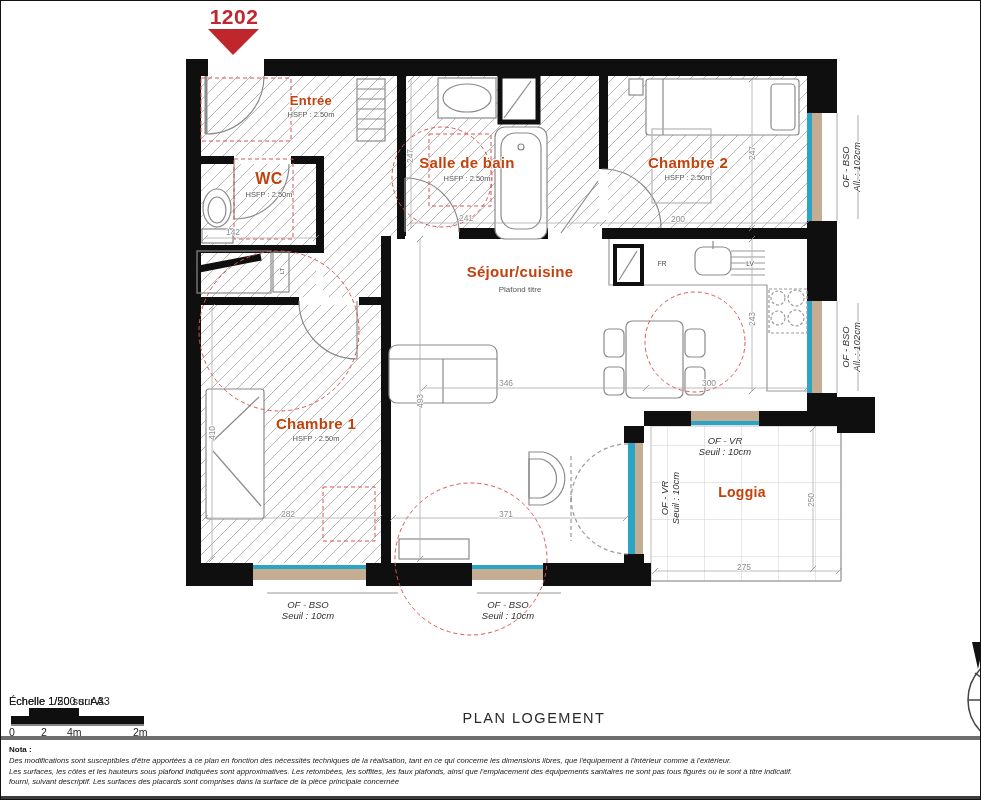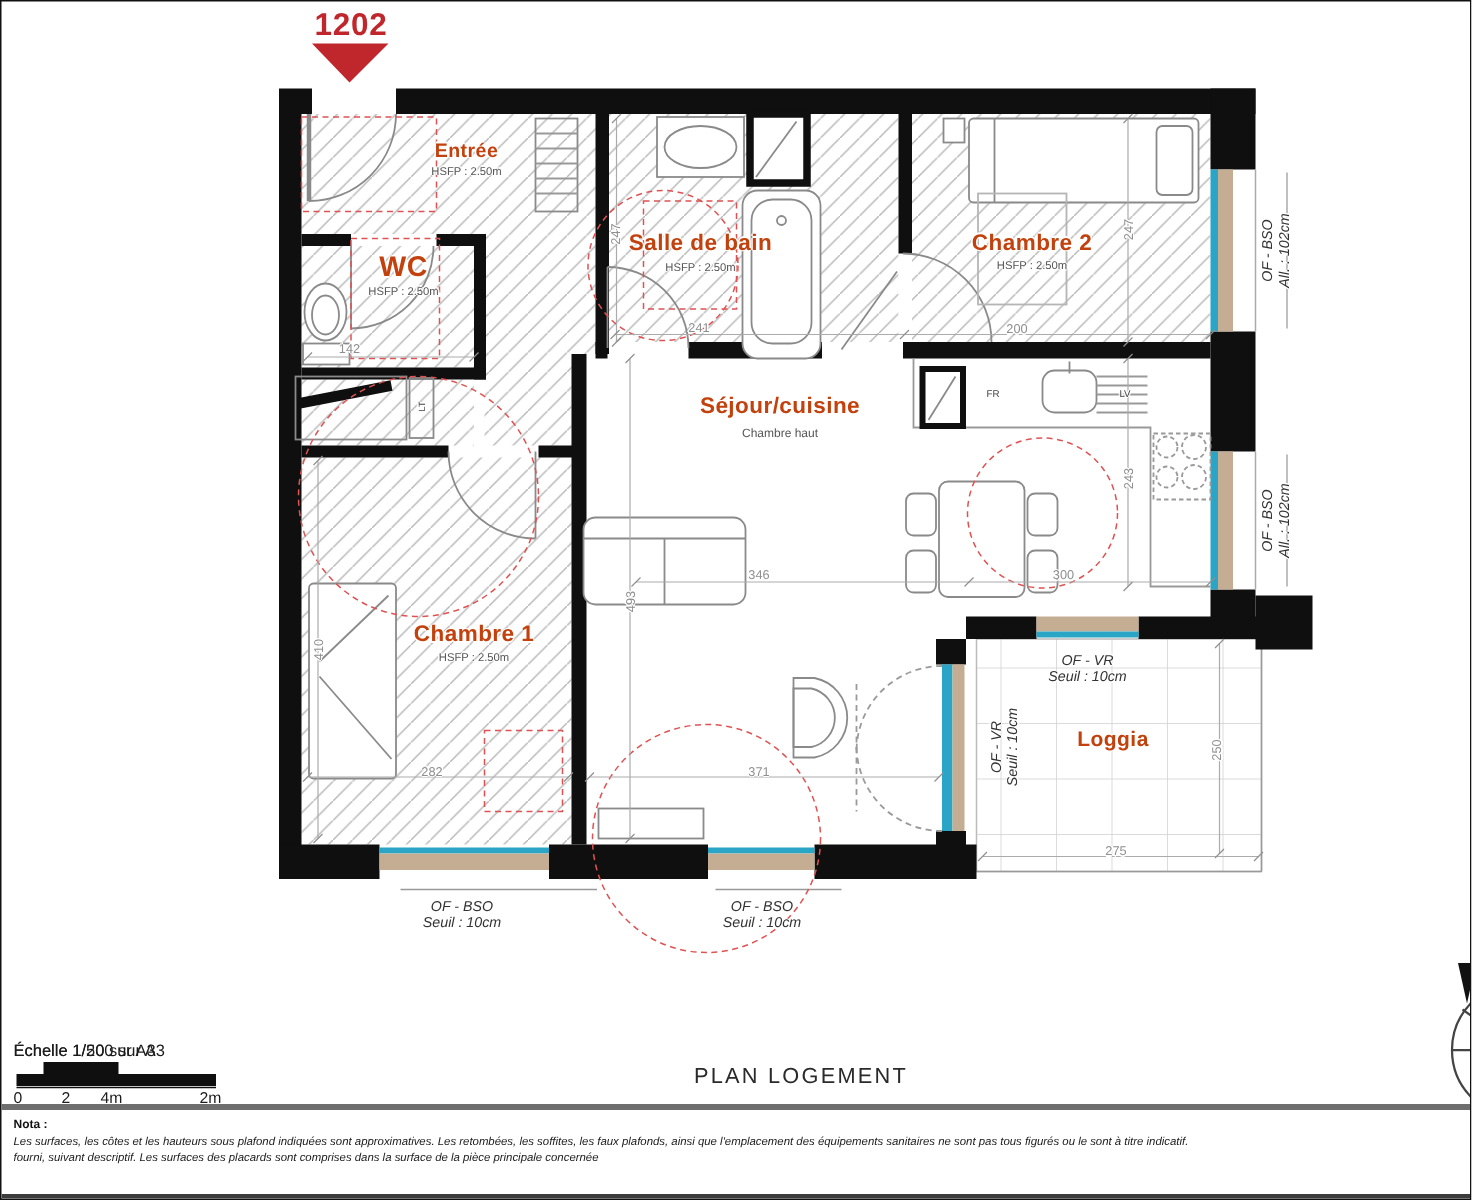--- a/index.html
+++ b/index.html
@@ -6,21 +6,21 @@
   .page{
     position:relative;width:981px;height:800px;background:#fff;overflow:hidden;
     font-family:"Liberation Sans",sans-serif;color:#222;
     border:1px solid #111;box-sizing:border-box;
   }
   .page svg{position:absolute;left:0;top:0;}
   .lb{position:absolute;transform:translate(-50%,-50%);white-space:nowrap;
       text-shadow:-1px 0 0 #fff,1px 0 0 #fff,0 -1px 0 #fff,0 1px 0 #fff;}
   .v{transform:translate(-50%,-50%) rotate(-90deg);}
   .room{font-weight:bold;font-size:15px;color:#c2410c;letter-spacing:.3px;}
-  .big{font-size:19px;}
+  .big{font-size:16px;}
   .sub{font-size:7.5px;color:#555;}
   .dim{font-size:8.5px;color:#8f8f8f;}
   .win{font-size:9.5px;font-style:italic;color:#333;line-height:11px;text-align:center;}
   .appl{font-size:6.5px;color:#444;}
   .unit{font-size:21px;font-weight:bold;color:#c0272d;letter-spacing:.5px;text-shadow:none;}
   .scaletxt{position:absolute;font-size:11px;color:#1c1c1c;}
   .tick{position:absolute;font-size:10.5px;color:#1c1c1c;}
   .title{position:absolute;transform:translateX(-50%);font-size:14.5px;letter-spacing:1.5px;color:#2a2a2a;}
   .divider{position:absolute;left:0;width:981px;background:#6e6e6e;}
   .nota{position:absolute;left:8px;top:744px;width:970px;}
@@ -255,21 +255,21 @@
   <div class="lb room big" style="left:268px;top:178px;">WC</div>
   <div class="lb sub" style="left:268px;top:193px;">HSFP : 2.50m</div>
 
   <div class="lb room" style="left:466px;top:161px;">Salle de bain</div>
   <div class="lb sub" style="left:466px;top:177px;">HSFP : 2.50m</div>
 
   <div class="lb room" style="left:687px;top:161px;">Chambre 2</div>
   <div class="lb sub" style="left:687px;top:176px;">HSFP : 2.50m</div>
 
   <div class="lb room" style="left:519px;top:270px;">Séjour/cuisine</div>
-  <div class="lb sub" style="left:519px;top:288px;font-size:8px;">Chambre haut</div>
+  <div class="lb sub" style="left:519px;top:288px;font-size:8px;">Plafond titre</div>
 
   <div class="lb room" style="left:315px;top:422px;">Chambre 1</div>
   <div class="lb sub" style="left:315px;top:437px;">HSFP : 2.50m</div>
 
   <div class="lb room" style="left:741px;top:491px;font-size:14px;">Loggia</div>
 
   <div class="lb appl" style="left:661px;top:262px;">FR</div>
   <div class="lb appl" style="left:749px;top:262px;">LV</div>
   <div class="lb appl v" style="left:281px;top:270px;font-size:6px;">LT</div>
 
@@ -319,18 +319,19 @@
   <div class="tick" style="left:40px;top:725px;">2</div>
   <div class="tick" style="left:66px;top:725px;">4m</div>
   <div class="tick" style="left:132px;top:725px;">2m</div>
 
   <div class="title" style="left:505px;top:709px;margin-left:28px;">PLAN LOGEMENT</div>
 
   <div class="divider" style="top:735px;height:4px;"></div>
 
   <div class="nota">
     <div class="nota-h">Nota :</div>
+    <div class="nota-l">Des modifications sont susceptibles d'être apportées à ce plan en fonction des nécessités techniques de la réalisation, tant en ce qui concerne les dimensions libres, que l'équipement à l'intérieur comme à l'extérieur.</div>
     <div class="nota-l">Les surfaces, les côtes et les hauteurs sous plafond indiquées sont approximatives. Les retombées, les soffites, les faux plafonds, ainsi que l'emplacement des équipements sanitaires ne sont pas tous figurés ou le sont à titre indicatif.</div>
     <div class="nota-l">fourni, suivant descriptif. Les surfaces des placards sont comprises dans la surface de la pièce principale concernée</div>
   </div>
 
   <div class="divider" style="top:795px;height:3px;background:#3c3c3c;"></div>
 </div>
 
 </body></html>

